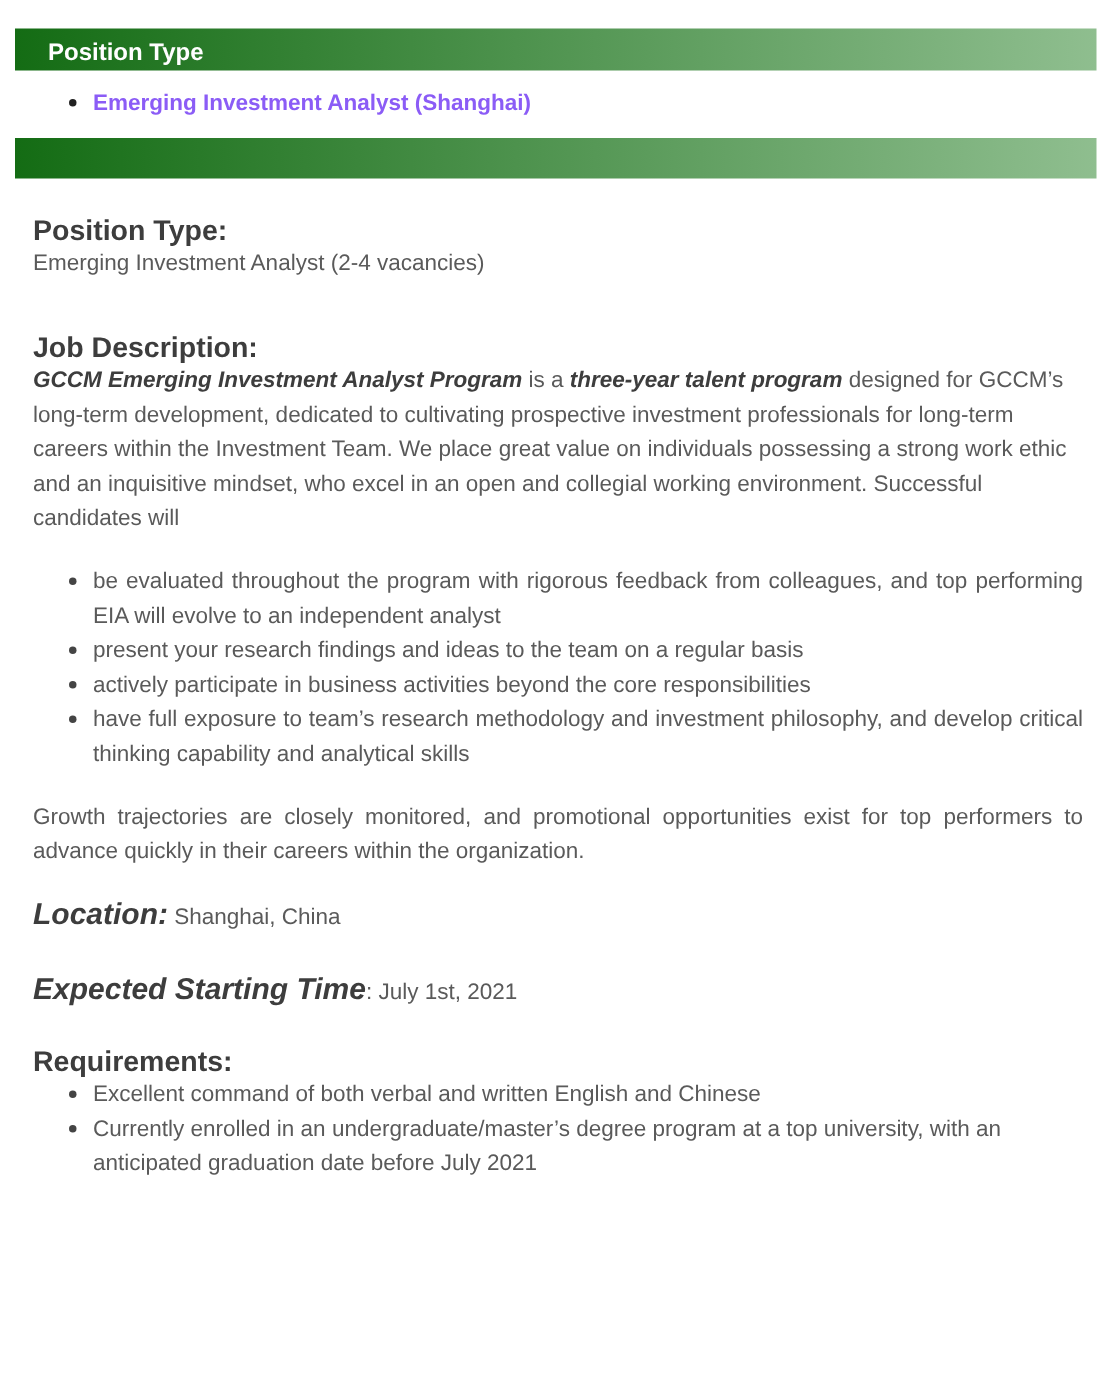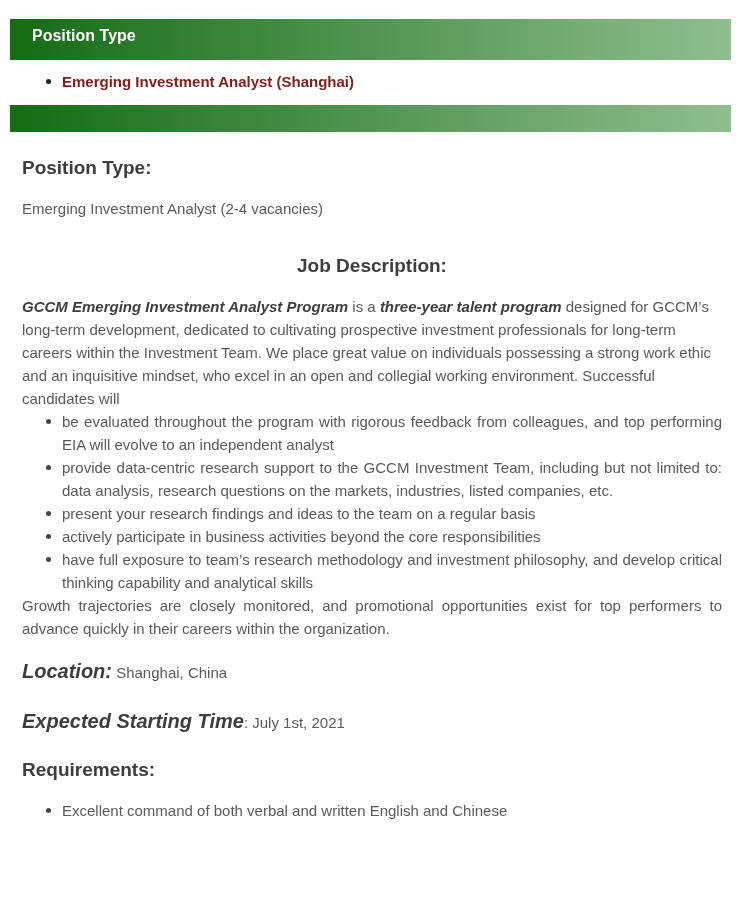--- a/index.html
+++ b/index.html
@@ -10,21 +10,21 @@
   body {
     width: 744px;
     height: 918px;
     overflow: hidden;
     font-family: "Liberation Sans", "DejaVu Sans", sans-serif;
     color: #5a5a5a;
     font-size: 15px;
   }
   .banner {
     margin: 19px 13px 0 10px;
-    height: 41px;
+    height: 28px;
     background: linear-gradient(to right, #146c14, #8fbe8f);
   }
   .banner-title {
     display: block;
     padding-left: 22px;
     line-height: 33px;
     color: #ffffff;
     font-weight: bold;
     font-size: 16px;
   }
@@ -46,43 +46,43 @@
     position: absolute;
     left: -16px;
     top: 9px;
     width: 5px;
     height: 5px;
     border-radius: 50%;
     background: #444444;
   }
   .top-list {
     margin: 10px 22px 0 22px;
-    color: #7f1d1d;
+    color: #8b5cf6;
     font-weight: bold;
   }
   .top-list li::before { background: #222222; }
   .content {
     margin: 0 22px;
   }
   h3 {
     margin: 0;
     font-size: 19px;
     line-height: 19px;
     color: #3d3d3d;
     font-weight: bold;
   }
   p {
     margin: 0;
     line-height: 23px;
   }
-  .mt-sm  { margin-top: 20px; }
+  .mt-sm  { margin-top: 0; }
   .mt-md  { margin-top: 20px; }
   .mt-lg  { margin-top: 26px; }
-  .mt-xl  { margin-top: 36px; text-align: center; }
-  .mt-xs  { margin-top: 0; }
+  .mt-xl  { margin-top: 36px; }
+  .mt-xs  { margin-top: 19px; }
   .justify { text-align: justify; }
   b, .bold { font-weight: bold; color: #3d3d3d; font-style: italic; }
   .inline-label { font-size: 20px; }
 </style>
 </head>
 <body>
 
 <div class="banner">
   <span class="banner-title">Position Type</span>
 </div>
@@ -101,38 +101,38 @@
   <p class="mt-sm">Emerging Investment Analyst (2-4 vacancies)</p>
 
   <h3 class="mt-xl">Job Description:</h3>
 
   <p class="mt-sm"><b>GCCM Emerging Investment Analyst Program</b><span> is a </span><b>three-year talent program</b><span> designed for GCCM’s long-term development, dedicated to cultivating prospective investment professionals for long-term careers within the Investment Team. We place great value on individuals possessing a strong work ethic and an inquisitive mindset, who excel in an open and collegial working environment. Successful candidates will</span></p>
 
   <ul class="mt-xs justify">
 
       <li>be evaluated throughout the program with rigorous feedback from colleagues, and top performing EIA will evolve to an independent analyst</li>
 
-      <li>provide data-centric research support to the GCCM Investment Team, including but not limited to: data analysis, research questions on the markets, industries, listed companies, etc.</li>
 
       <li>present your research findings and ideas to the team on a regular basis</li>
 
       <li>actively participate in business activities beyond the core responsibilities</li>
 
       <li>have full exposure to team’s research methodology and investment philosophy, and develop critical thinking capability and analytical skills</li>
     </ul>
 
   <p class="mt-xs justify">Growth trajectories are closely monitored, and promotional opportunities exist for top performers to advance quickly in their careers within the organization.</p>
 
   <p class="mt-md"><b class="inline-label">Location:</b> <span>Shanghai, China</span></p>
 
   <p class="mt-lg"><b class="inline-label">Expected Starting Time</b><span>: July 1st, 2021</span></p>
 
   <h3 class="mt-lg">Requirements:</h3>
 
   <ul class="mt-sm">
 
       <li>Excellent command of both verbal and written English and Chinese</li>
 
+      <li>Currently enrolled in an undergraduate/master’s degree program at a top university, with an anticipated graduation date before July 2021</li>
 
 
     </ul>
 
 </div>
 
 </body></html>

